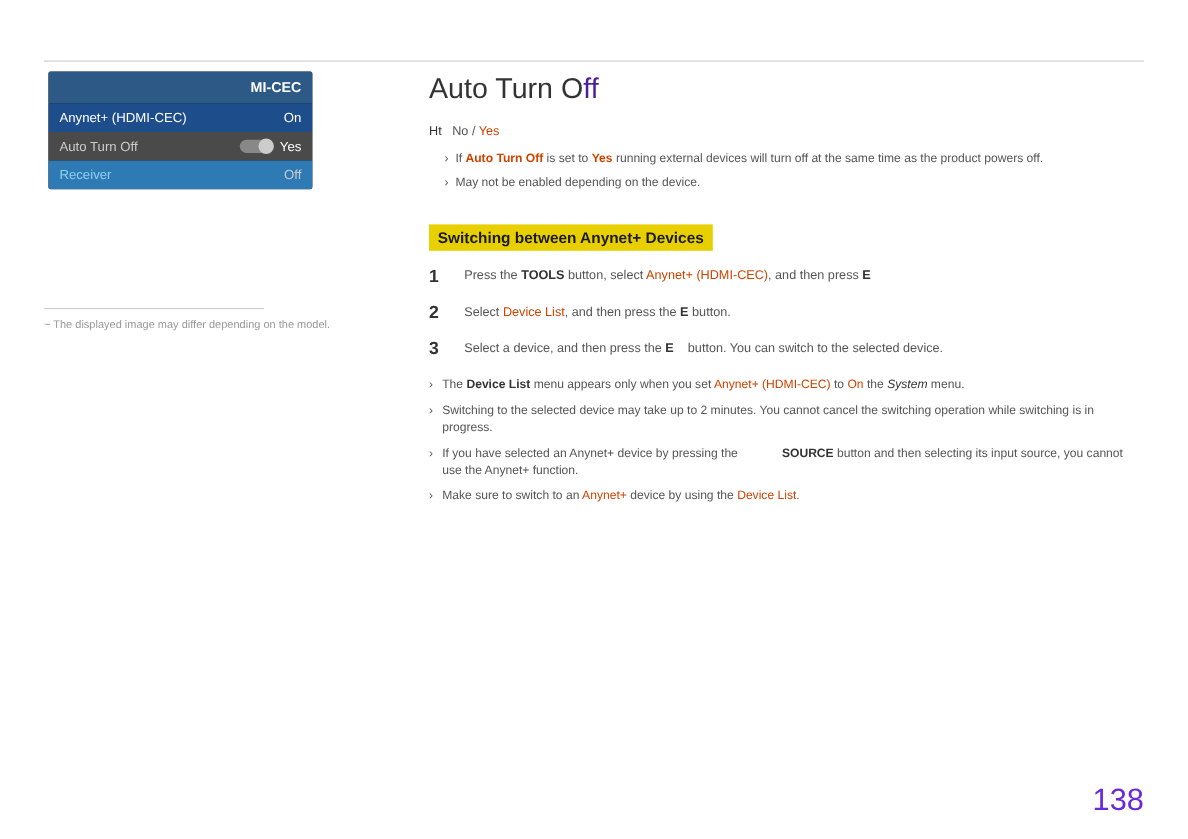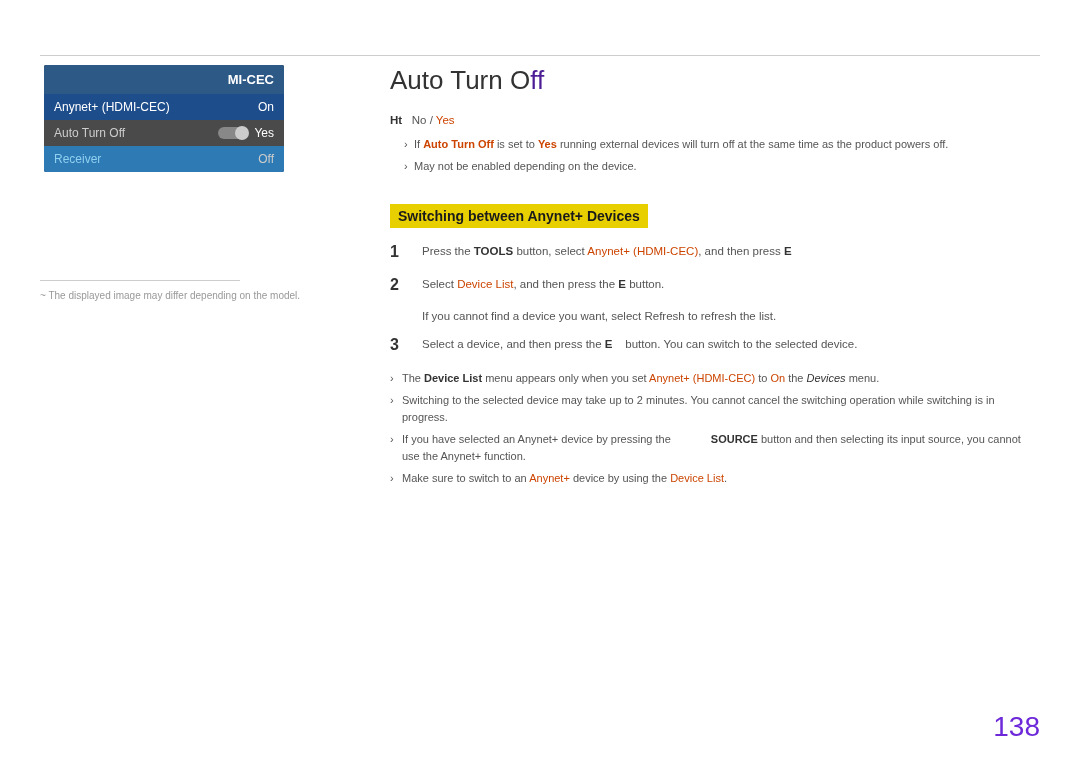--- a/index.html
+++ b/index.html
@@ -172,21 +172,21 @@
     .intro-text .off-link {
       color: #cc4400;
     }
 
     .setting-line {
       font-size: 11.5px;
       color: #555555;
       margin-bottom: 10px;
     }
     .setting-line .ht-label {
-      font-weight: bold;
+      font-weight: normal;
       color: #333;
     }
     .setting-line .no-val {
       color: #555;
     }
     .setting-line .yes-val {
       color: #cc4400;
     }
 
     .bullet-list {
@@ -395,35 +395,32 @@
         Press the <span class="tools-btn">TOOLS</span> button, select <span class="anynet-link">Anynet+ (HDMI-CEC)</span>, and then press <span class="e-btn">E</span>
       </div>
     </div>
 
     <div class="numbered-item">
       <span class="num-label">2</span>
       <div class="num-content">
         Select <span class="device-list-link">Device List</span>, and then press the <span class="e-btn">E</span> button.
       </div>
     </div>
-    <div class="sub-note">
-      If you cannot find a device you want, select <span class="refresh-link">Refresh</span> to refresh the list.
-    </div>
 
     <div class="numbered-item">
       <span class="num-label">3</span>
       <div class="num-content">
         Select a device, and then press the <span class="e-btn">E</span>&nbsp;&nbsp;&nbsp; button. You can switch to the selected device.
       </div>
     </div>
   </div>
 
   <div class="notes-section">
     <div class="note-item">
-      The <span class="device-list-bold">Device List</span> menu appears only when you set <span class="anynet-link">Anynet+ (HDMI-CEC)</span> to <span class="on-val">On</span> the <span class="system-link">Devices</span> menu.
+      The <span class="device-list-bold">Device List</span> menu appears only when you set <span class="anynet-link">Anynet+ (HDMI-CEC)</span> to <span class="on-val">On</span> the <span class="system-link">System</span> menu.
     </div>
     <div class="note-item">
       Switching to the selected device may take up to 2 minutes. You cannot cancel the switching operation while switching is in progress.
     </div>
     <div class="note-item">
       If you have selected an Anynet+ device by pressing the <span class="source-btn">SOURCE</span> button and then selecting its input source, you cannot use the Anynet+ function.
     </div>
     <div class="note-item">
       Make sure to switch to an <span class="anynet-plus">Anynet+</span> device by using the <span class="device-list-red">Device List</span>.
     </div>

